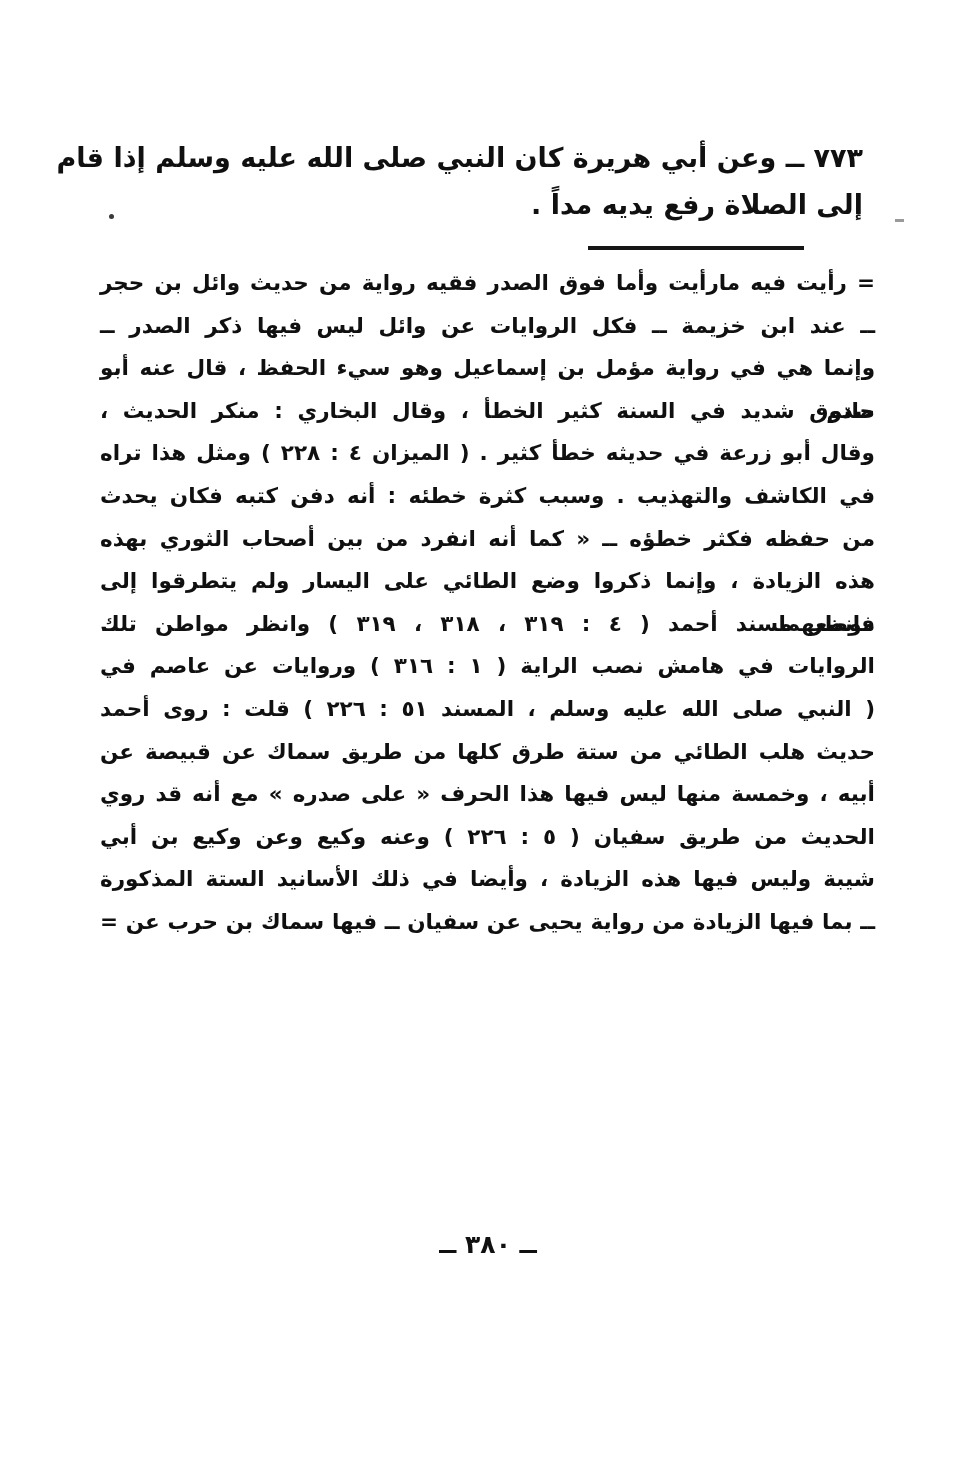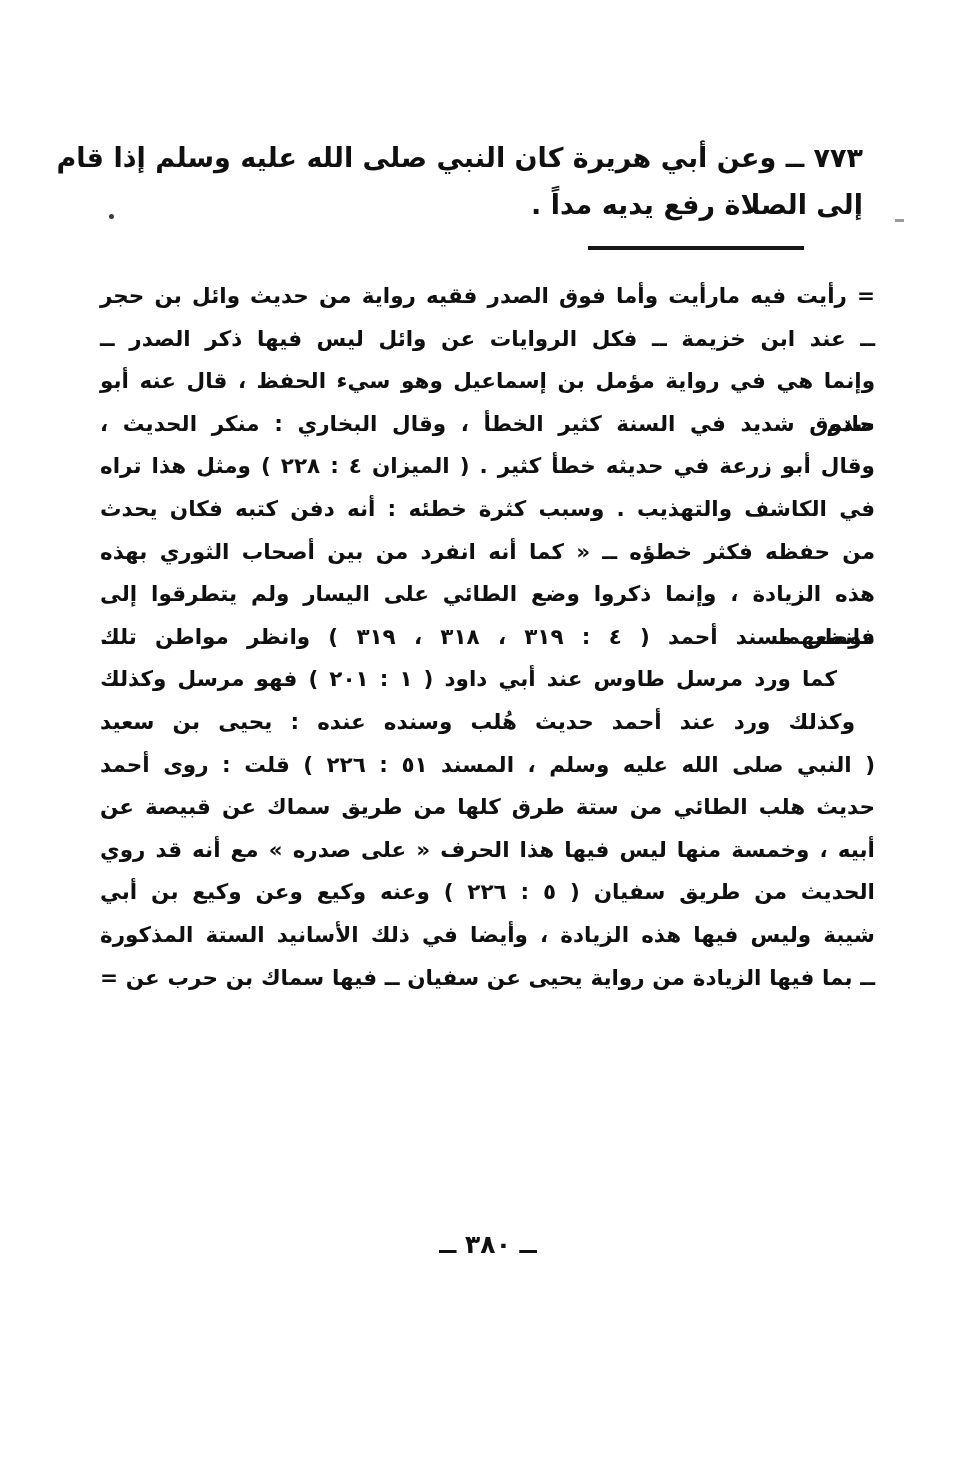--- a/index.html
+++ b/index.html
@@ -32,21 +32,20 @@
     width:216px; height:4px;
     background:#161616;
   }
   
   .fn{
     position:absolute;
     top:262px; left:100px; right:101px;
     direction:rtl;
     font-weight:bold;
     font-size:21.5px;
-    margin-top:13px;
   }
   .fn-line{
     line-height:42.6px;
     height:42.6px;
     text-align:justify;
     text-align-last:justify;
   }
   .fn-line.end{text-align-last:right;}
   .fn-line.end-a{padding-right:112px;}   
   .fn-line.end-b{padding-right:246px;}   
@@ -84,22 +83,21 @@
   <div class="fn">
     <div class="fn-line">= رأيت فيه مارأيت وأما فوق الصدر فقيه رواية من حديث وائل بن حجر</div>
     <div class="fn-line">ــ عند ابن خزيمة ــ فكل الروايات عن وائل ليس فيها ذكر الصدر ــ</div>
     <div class="fn-line">وإنما هي في رواية مؤمل بن إسماعيل وهو سيء الحفظ ، قال عنه أبو حاتم</div>
     <div class="fn-line">صدوق شديد في السنة كثير الخطأ ، وقال البخاري : منكر الحديث ،</div>
     <div class="fn-line">وقال أبو زرعة في حديثه خطأ كثير . ( الميزان ٤ : ٢٢٨ ) ومثل هذا تراه</div>
     <div class="fn-line">في الكاشف والتهذيب . وسبب كثرة خطئه : أنه دفن كتبه فكان يحدث</div>
     <div class="fn-line">من حفظه فكثر خطؤه ــ « كما أنه انفرد من بين أصحاب الثوري بهذه</div>
     <div class="fn-line">هذه الزيادة ، وإنما ذكروا وضع الطائي على اليسار ولم يتطرقوا إلى موضعهما .</div>
     <div class="fn-line">فانظر مسند أحمد ( ٤ : ٣١٩ ، ٣١٨ ، ٣١٩ ) وانظر مواطن تلك</div>
-    <div class="fn-line ind-a">كما ورد مرسل طاوس عند أبي داود ( ١ : ٢٠١ ) فهو مرسل وكذلك</div>
-    <div class="fn-line ind-b">وكذلك ورد عند أحمد حديث هُلب وسنده عنده : يحيى بن سعيد</div>
+    <div class="fn-line">الروايات في هامش نصب الراية ( ١ : ٣١٦ ) وروايات عن عاصم في</div>
     <div class="fn-line">( النبي صلى الله عليه وسلم ، المسند ٥١ : ٢٢٦ ) قلت : روى أحمد</div>
     <div class="fn-line">حديث هلب الطائي من ستة طرق كلها من طريق سماك عن قبيصة عن</div>
     <div class="fn-line">أبيه ، وخمسة منها ليس فيها هذا الحرف « على صدره » مع أنه قد روي</div>
     <div class="fn-line">الحديث من طريق سفيان ( ٥ : ٢٢٦ ) وعنه وكيع وعن وكيع بن أبي</div>
     <div class="fn-line">شيبة وليس فيها هذه الزيادة ، وأيضا في ذلك الأسانيد الستة المذكورة</div>
     <div class="fn-line">ــ بما فيها الزيادة من رواية يحيى عن سفيان ــ فيها سماك بن حرب عن =</div>
   </div>
 
   <div class="pagenum">ــ ٣٨٠ ــ</div>
 

